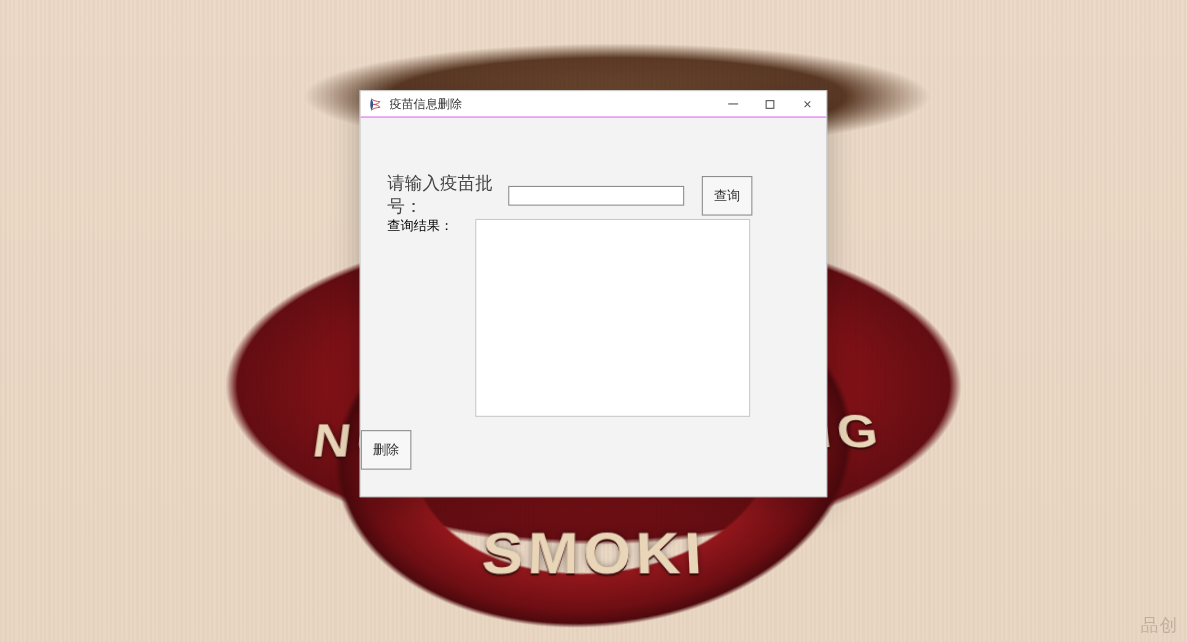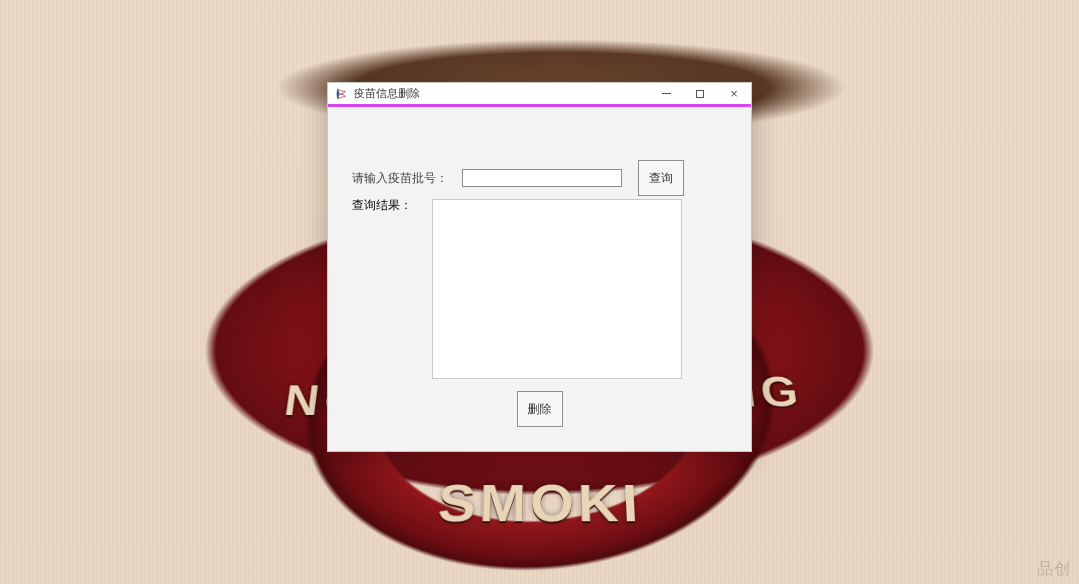--- a/index.html
+++ b/index.html
@@ -50,21 +50,21 @@
 
     
     .window {
       position: absolute; left: 327px; top: 82px; width: 425px; height: 370px;
       background: #f3f3f3;
       border: 1px solid #c9c9c9;
       box-shadow: 0 8px 26px rgba(0,0,0,0.25);
     }
     .titlebar {
       height: 24px; display: flex; align-items: center; background: #ffffff;
-      border-bottom: 3px solid #d946ef;
+      border-bottom: 1px solid #d946ef;
       font-size: 11px; color: #333;
     }
     .titlebar .app-icon {
       width: 14px; height: 14px; margin: 0 6px 0 6px; flex: 0 0 auto;
       display: inline-flex; align-items: center; justify-content: center;
     }
     .titlebar .title { flex: 1 1 auto; white-space: nowrap; overflow: hidden; text-overflow: ellipsis; }
     .win-controls { display: flex; height: 100%; }
     .win-btn {
       width: 34px; height: 100%; display: flex; align-items: center; justify-content: center;
@@ -74,41 +74,41 @@
     .win-btn .dash { width: 9px; height: 0; border-top: 1px solid currentColor; }
     .win-btn .x { font-family: Arial, sans-serif; font-size: 13px; line-height: 1; }
 
     .client {
       position: absolute; left: 0; right: 0; top: 24px; bottom: 0;
       padding: 0; color: #333;
       background: #f3f3f3;
     }
 
     .row-input { position: absolute; left: 24px; top: 60px; right: 24px; height: 22px; display: flex; align-items: center; }
-    .label-batch { font-size: 12px; color: #444; width: 110px; }
+    .label-batch { font-size: 16px; color: #444; width: 110px; }
     .input-batch {
       width: 160px; height: 18px; border: 1px solid #8d8d8d; background: #fff; font-size: 12px; padding: 0 3px;
       outline: none;
     }
     .btn {
       height: 36px; min-width: 42px; padding: 0 10px; font-size: 12px;
       border: 1px solid #8d8d8d; background: #f7f7f7;
       display: inline-flex; align-items: center; justify-content: center;
       cursor: default; user-select: none;
     }
     .btn-query { margin-left: 16px; }
 
     .row-result-label { position: absolute; left: 24px; top: 90px; font-size: 12px; color: #000000; }
     .result-box {
       position: absolute; left: 104px; top: 92px; width: 250px; height: 180px;
       background: #fff; border: 1px solid #c9c9c9; font-size: 12px; padding: 4px; resize: none;
       outline: none; overflow: auto;
     }
 
-    .row-delete { position: absolute; left: 0; right: 0; top: 284px; display: flex; justify-content: center; }
+    .row-delete { position: absolute; left: 0; right: 0; top: 284px; display: flex; justify-content: flex-start; }
 
   </style>
 </head>
 <body>
 
 <div class="wallpaper">
   <div class="shield-ring"></div>
   <div class="shield-text">
     <span class="no">NO</span>
     <span>SMOKI</span>

